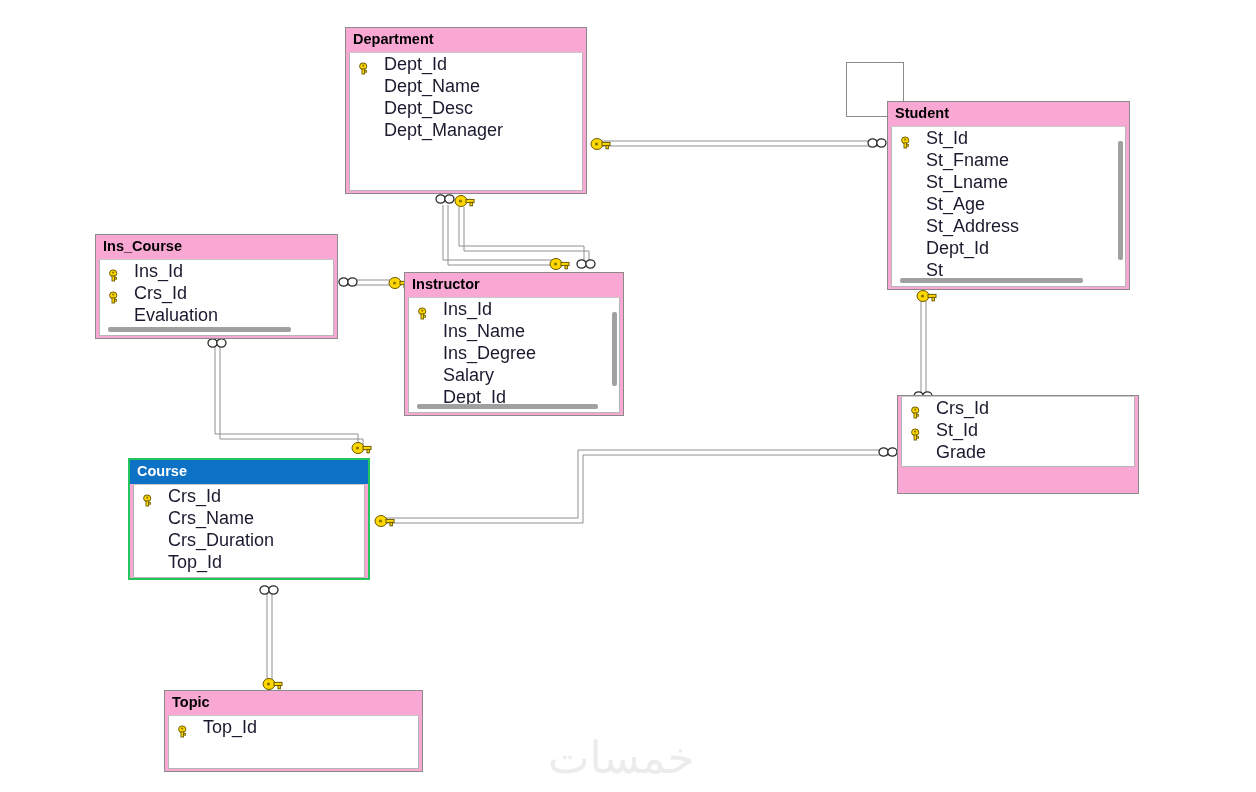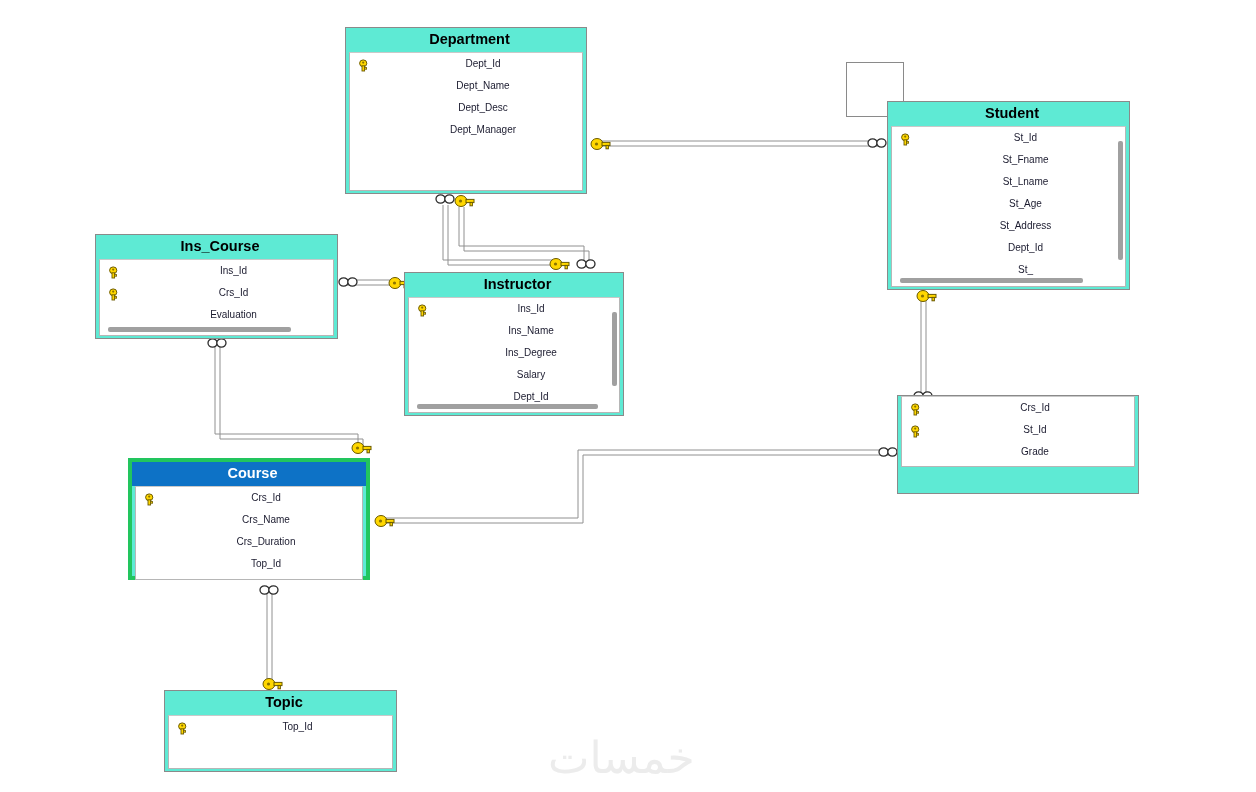--- a/index.html
+++ b/index.html
@@ -25,57 +25,56 @@
     left: 0;
     top: 0;
     width: 1256px;
     height: 792px;
     pointer-events: none;
   }
 
   
   .tbl {
     position: absolute;
-    background: #5eead4;
+    background: #f9a8d4;
     border: 1px solid #8a8a8a;
     box-sizing: border-box;
     z-index: 5;
-    text-align: center;
   }
   .tbl-title {
     font-size: 14.5px;
     font-weight: bold;
     color: #000000;
     padding: 3px 0 3px 7px;
     line-height: 17px;
     white-space: nowrap;
     box-sizing: border-box;
     height: 24px;
   }
   .tbl.selected {
-    border: 4px solid #22c55e;
+    border: 2px solid #22c55e;
   }
   .tbl.selected .tbl-title {
     background: #0d72c6;
     color: #ffffff;
   }
   .tbl-body {
     position: relative;
     border: 1px solid #b6b6b6;
     border-top: 1px solid #c9c9c9;
     margin: 0 3px 4px 3px;
     background: #ffffff;
     overflow: hidden;
     box-sizing: border-box;
   }
   .fld {
     position: relative;
     height: 22px;
     line-height: 22px;
-    font-size: 10px;
+    font-size: 18px;
     color: #1a1a2e;
     padding-left: 34px;
     white-space: nowrap;
     box-sizing: border-box;
   }
   .fld .keycell {
     position: absolute;
     left: 7px;
     top: 5px;
     width: 13px;
@@ -307,21 +306,21 @@
                 <ellipse cx="6.2" cy="4.3" rx="3.6" ry="3.4" fill="#ffd700" stroke="#6b5a00" stroke-width="1"></ellipse>
                 <circle cx="6.2" cy="3.6" r="1.1" fill="#8a7300"></circle>
                 <rect x="5" y="6.8" width="2.6" height="5.2" fill="#ffd700" stroke="#6b5a00" stroke-width="0.9"></rect>
                 <rect x="7.4" y="8.6" width="2.2" height="1.6" fill="#ffd700" stroke="#6b5a00" stroke-width="0.8"></rect>
               </svg></span><span>Crs_Id</span></div>
           <div class="fld"><span class="keycell"></span><span>Crs_Name</span></div>
           <div class="fld"><span class="keycell"></span><span>Crs_Duration</span></div>
           <div class="fld"><span class="keycell"></span><span>Top_Id</span></div>
         </div>
       </div>
-      <div class="tbl" style="left: 164px; top: 690px; width: 233px; height: 82px;">
+      <div class="tbl" style="left: 164px; top: 690px; width: 259px; height: 82px;">
         <div class="tbl-title">Topic</div>
         <div class="tbl-body" style="height: 54px;">
           <div class="fld"><span class="keycell"><svg viewBox="0 0 13 13" width="13" height="13">
                 <ellipse cx="6.2" cy="4.3" rx="3.6" ry="3.4" fill="#ffd700" stroke="#6b5a00" stroke-width="1"></ellipse>
                 <circle cx="6.2" cy="3.6" r="1.1" fill="#8a7300"></circle>
                 <rect x="5" y="6.8" width="2.6" height="5.2" fill="#ffd700" stroke="#6b5a00" stroke-width="0.9"></rect>
                 <rect x="7.4" y="8.6" width="2.2" height="1.6" fill="#ffd700" stroke="#6b5a00" stroke-width="0.8"></rect>
               </svg></span><span>Top_Id</span></div>
         </div>
       </div>

